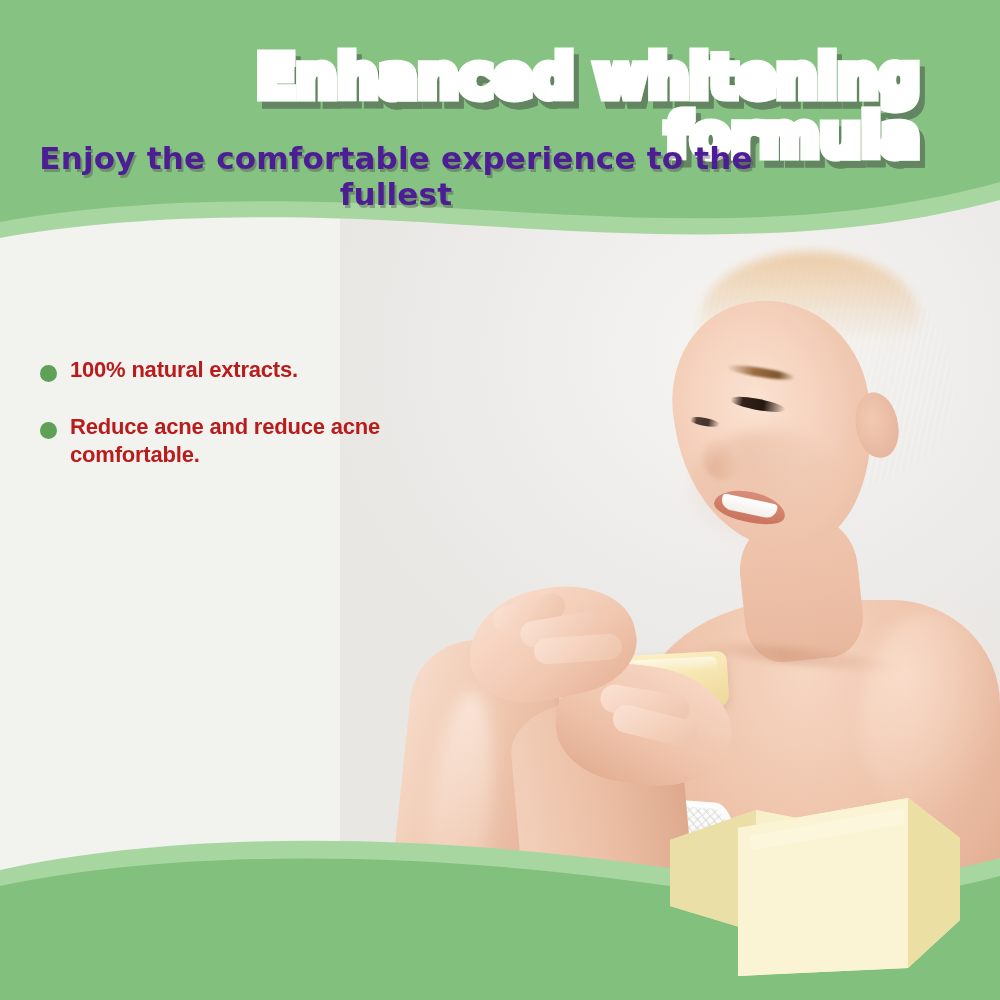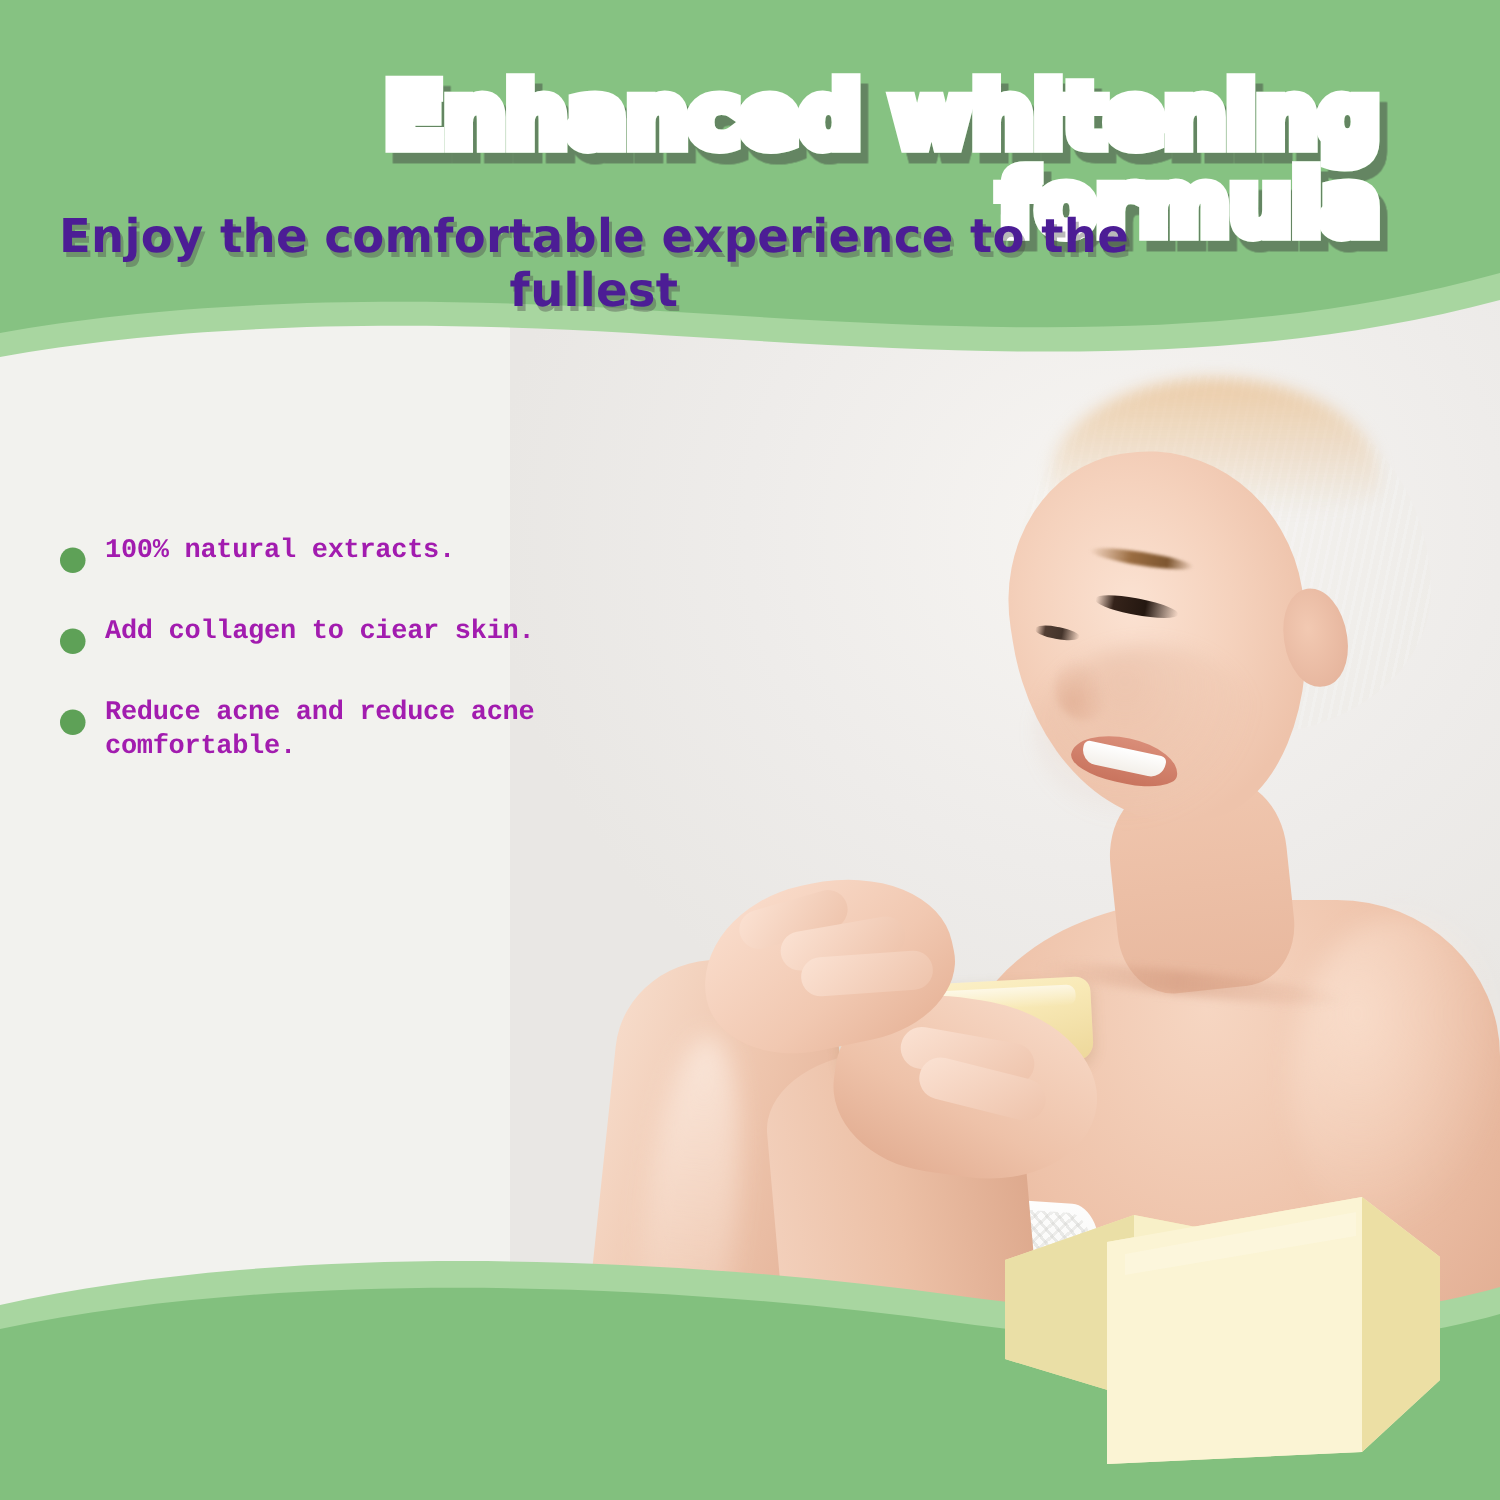--- a/index.html
+++ b/index.html
@@ -341,25 +341,25 @@
   .bullet:last-child { margin-bottom: 0; }
   .dot {
     flex: none;
     width: 17px; height: 17px;
     border-radius: 50%;
     background: #5ea157;
     margin-top: 9px;
     margin-right: 13px;
   }
   .bullet-text {
-    font-size: 18px;
+    font-size: 22px;
     line-height: 1.30;
-    color: #a21caf;
+    color: #b91c1c;
     font-weight: bold;
-    font-family: Liberation Mono, monospace;
+    font-family: Liberation Sans, sans-serif;
     letter-spacing: -0.2px;
   }
 
   
   .soap-group {
     position: absolute;
     left: 660px; top: 780px;
     width: 340px; height: 220px;
     z-index: 7;
   }
@@ -424,24 +424,20 @@
 
   <div class="subtitle">Enjoy the comfortable experience to the fullest</div>
 
   <div class="bullets">
     <div class="bullet">
       <span class="dot"></span>
       <span class="bullet-text">100% natural extracts.</span>
     </div>
     <div class="bullet">
       <span class="dot"></span>
-      <span class="bullet-text">Add collagen to ciear skin.</span>
-    </div>
-    <div class="bullet">
-      <span class="dot"></span>
       <span class="bullet-text">Reduce acne and reduce acne comfortable.</span>
     </div>
   </div>
 
   <div class="bottom-wave">
     <svg width="1000" height="200" viewBox="0 0 1000 200">
       <path d="M0,70 C180,30 420,34 640,64 C790,84 900,86 1000,58 L1000,200 L0,200 Z" fill="#a8d6a0"></path>
       <path d="M0,86 C180,48 420,52 640,82 C790,102 900,104 1000,76 L1000,200 L0,200 Z" fill="#82c07e"></path>
     </svg>
   </div>

